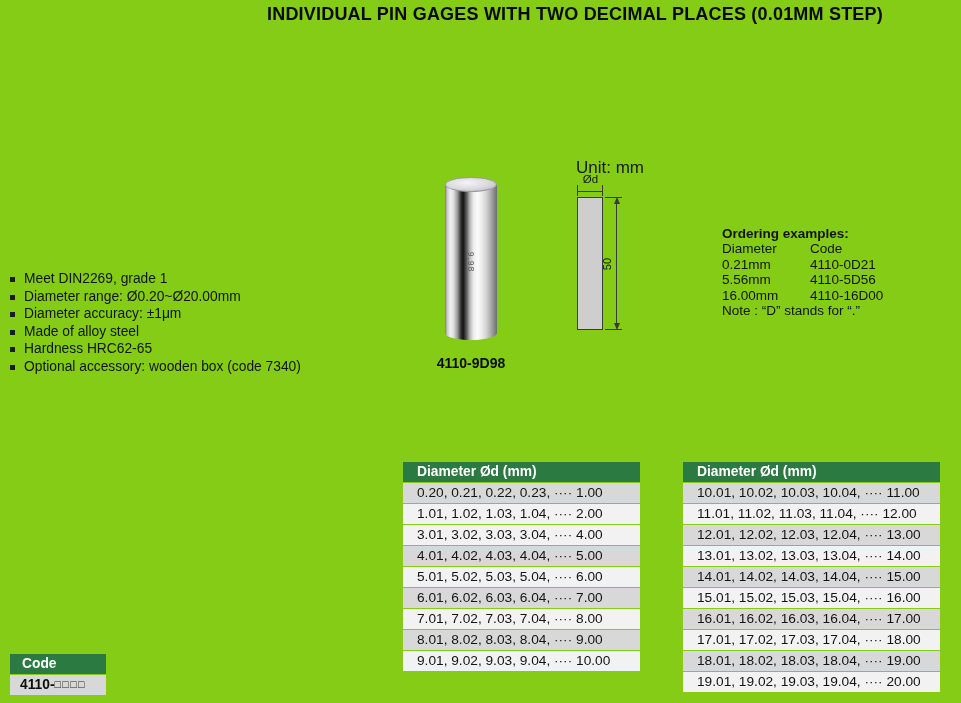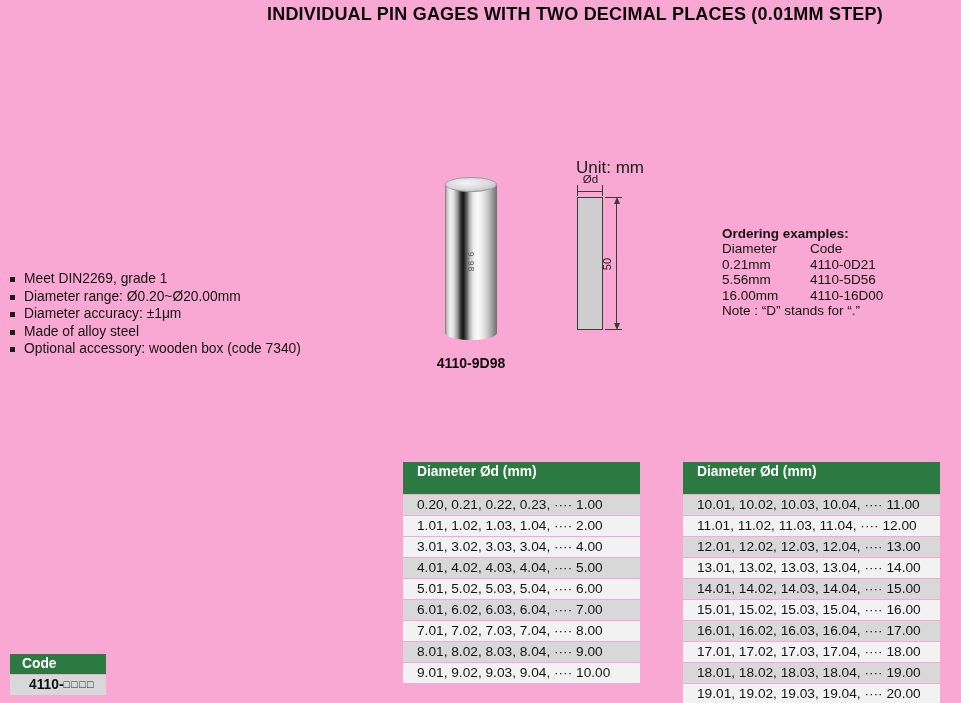--- a/index.html
+++ b/index.html
@@ -1,18 +1,18 @@
 <!DOCTYPE html>
 <html><head>
 <meta charset="utf-8">
 <style>
   * { margin:0; padding:0; box-sizing:border-box; }
   html,body { background:#ffffff; }
   .page {
-    position:relative; width:961px; height:703px; background:#f9a8d4;
+    position:relative; width:961px; height:703px; background:#84cc16;
     font-family:"Liberation Sans", sans-serif; color:#111; overflow:hidden;
   }
 
   
   .title {
     position:absolute; left:195px; right:6px; top:4px; text-align:center;
     font-size:18px; font-weight:700; letter-spacing:.2px; color:#0a0a0a; white-space:nowrap;
   }
 
   
@@ -62,34 +62,34 @@
   
   .ordering { position:absolute; left:722px; top:226px; font-size:13.5px; line-height:15.4px; color:#141414; }
   .ord-head { font-weight:700; }
   .ord-grid { display:grid; grid-template-columns:88px auto; white-space:nowrap; }
 
   
   .dtable { position:absolute; top:462px; }
   .tbl-left { left:403px; width:237px; }
   .tbl-right { left:683px; width:257px; }
   .t-header {
-    height:32px; line-height:20px; margin-bottom:1px; background:#2b7a41; color:#ffffff;
+    height:20px; line-height:20px; margin-bottom:1px; background:#2b7a41; color:#ffffff;
     font-weight:700; font-size:13.8px; padding-left:14px; white-space:nowrap;
   }
   .t-row { height:20px; line-height:20px; margin-bottom:1px; font-size:13.7px; padding-left:14px; white-space:nowrap; color:#141414; }
   .r-gray { background:#d8d8d8; }
   .r-light { background:#f2f2f2; }
 
   
   .code-block { position:absolute; left:10px; top:654px; width:96px; }
   .code-header {
     height:20px; line-height:20px; margin-bottom:1px; background:#2b7a41; color:#fff;
     font-weight:700; font-size:13.8px; padding-left:12px;
   }
-  .code-value { height:20px; line-height:20px; background:#d8d8d8; padding-left:19px; font-size:13.8px; font-weight:700; color:#0d0d0d; }
+  .code-value { height:20px; line-height:20px; background:#d8d8d8; padding-left:10px; font-size:13.8px; font-weight:700; color:#0d0d0d; }
   .boxes { font-size:10.5px; letter-spacing:1.5px; font-weight:400; position:relative; top:-1px; color:#222; }
 </style>
 </head>
 <body>
 
 <div class="page">
 
   <div class="title">INDIVIDUAL PIN GAGES WITH TWO DECIMAL PLACES (0.01MM STEP)</div>
 
   <div class="features">
@@ -101,20 +101,24 @@
       <span class="bullet"></span>
       <span>Diameter range: Ø0.20~Ø20.00mm</span>
     </div>
     <div class="feature">
       <span class="bullet"></span>
       <span>Diameter accuracy: ±1μm</span>
     </div>
     <div class="feature">
       <span class="bullet"></span>
       <span>Made of alloy steel</span>
+    </div>
+    <div class="feature">
+      <span class="bullet"></span>
+      <span>Hardness HRC62-65</span>
     </div>
     <div class="feature">
       <span class="bullet"></span>
       <span><span>Optional accessory: wooden box (code </span><span class="b">7340</span><span>)</span></span>
     </div>
   </div>
 
   <div class="pin">
     <div class="pin-body"></div>
     <div class="pin-top"></div>

